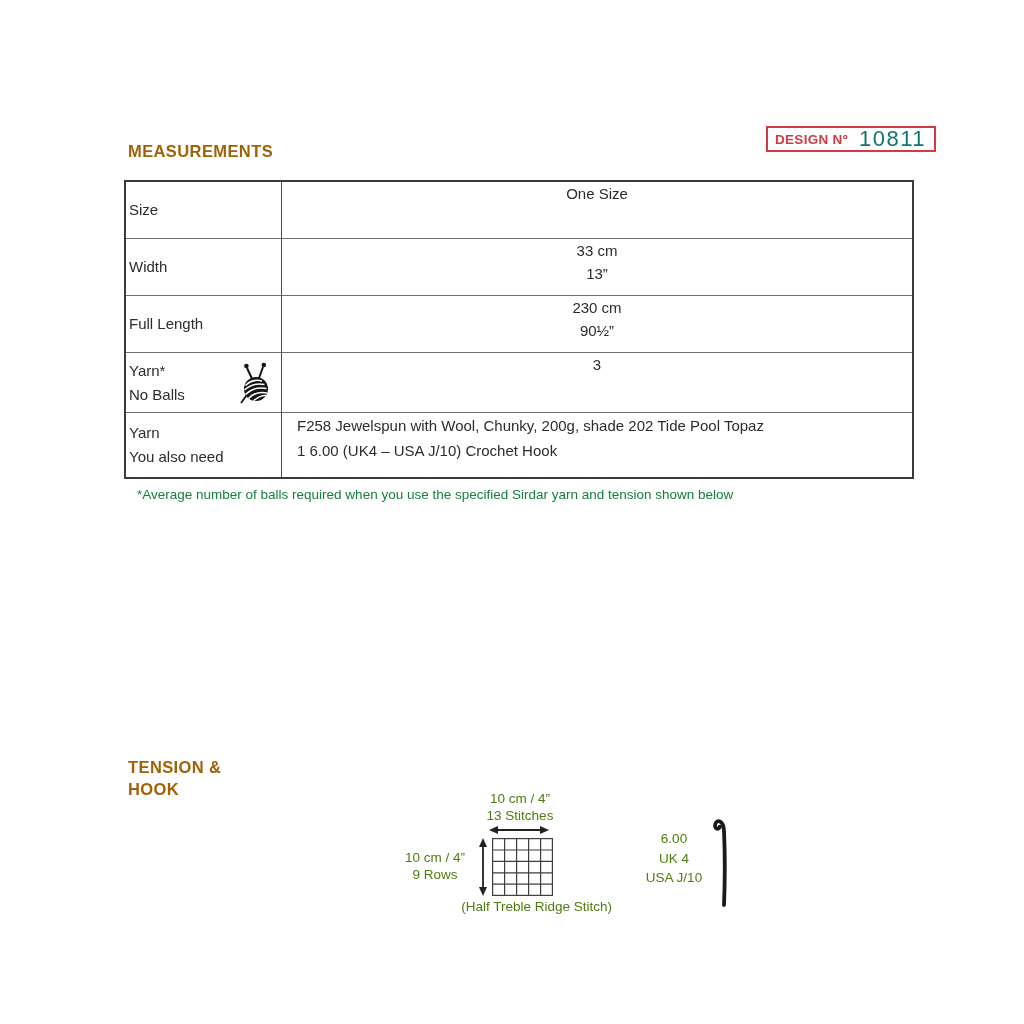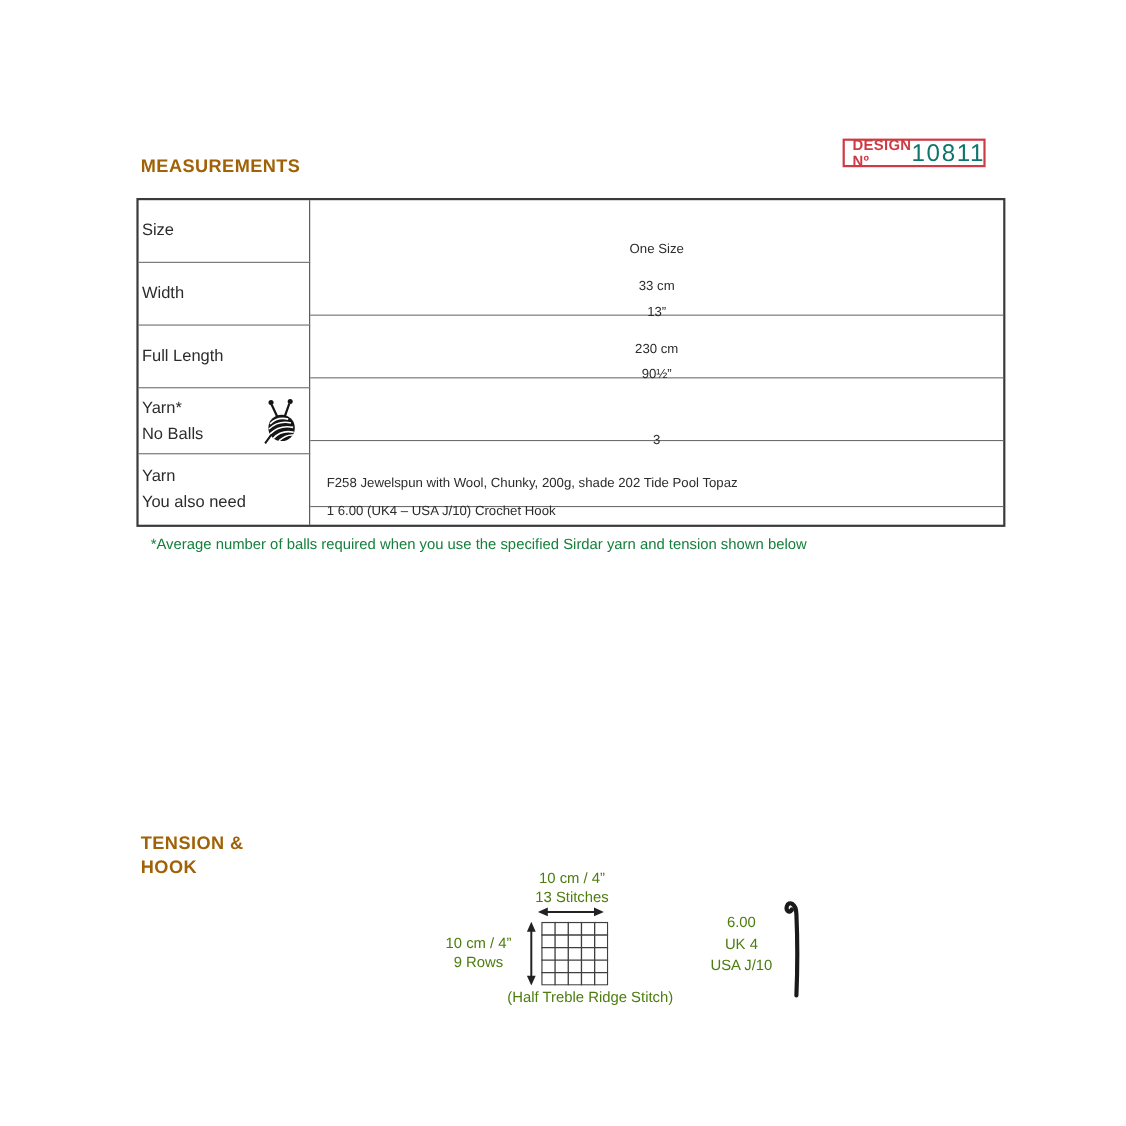--- a/index.html
+++ b/index.html
@@ -8,21 +8,21 @@
   .page {
     position: relative;
     width: 1024px; height: 1024px;
     background: #ffffff;
     overflow: hidden;
   }
 
   
   .design-box {
     position: absolute; left: 766px; top: 126px;
-    width: 130px; height: 26px;
+    width: 170px; height: 26px;
     border: 2px solid #cf3a44;
     display: flex; align-items: center; justify-content: space-between;
     padding: 0 8px 0 7px;
     background: #fff;
   }
   .design-label {
     color: #cf3a44; font-weight: bold; font-size: 13.5px; letter-spacing: 0.3px;
   }
   .design-value {
     color: #0f766e; font-size: 22px; letter-spacing: 1.5px; font-weight: 500;
@@ -48,22 +48,22 @@
   .t-cell { border-top: 1px solid #6e6e6e; }
   .t-cell.first { border-top: none; }
   .t-label {
     border-right: 1px solid #4d4d4d;
     display: flex; align-items: center;
     padding-left: 3px; padding-right: 6px;
   }
   .t-label .lbl-lines { line-height: 24px; font-size: 15px; flex: 1; }
   .t-label .icon-wrap { width: 42px; display: flex; justify-content: center; }
   .t-value {
-    display: flex; flex-direction: column; justify-content: flex-end; align-items: center;
-    font-size: 12px; line-height: 23px; margin-top: 48px;
+    display: flex; flex-direction: column; justify-content: flex-start; align-items: center;
+    font-size: 15px; line-height: 23px;
   }
   .t-value.left-align { align-items: flex-start; padding-left: 15px; line-height: 25px; }
 
   
   .footnote {
     position: absolute; left: 137px; top: 487px;
     font-size: 13.5px; color: #15803d;
   }
 
   

